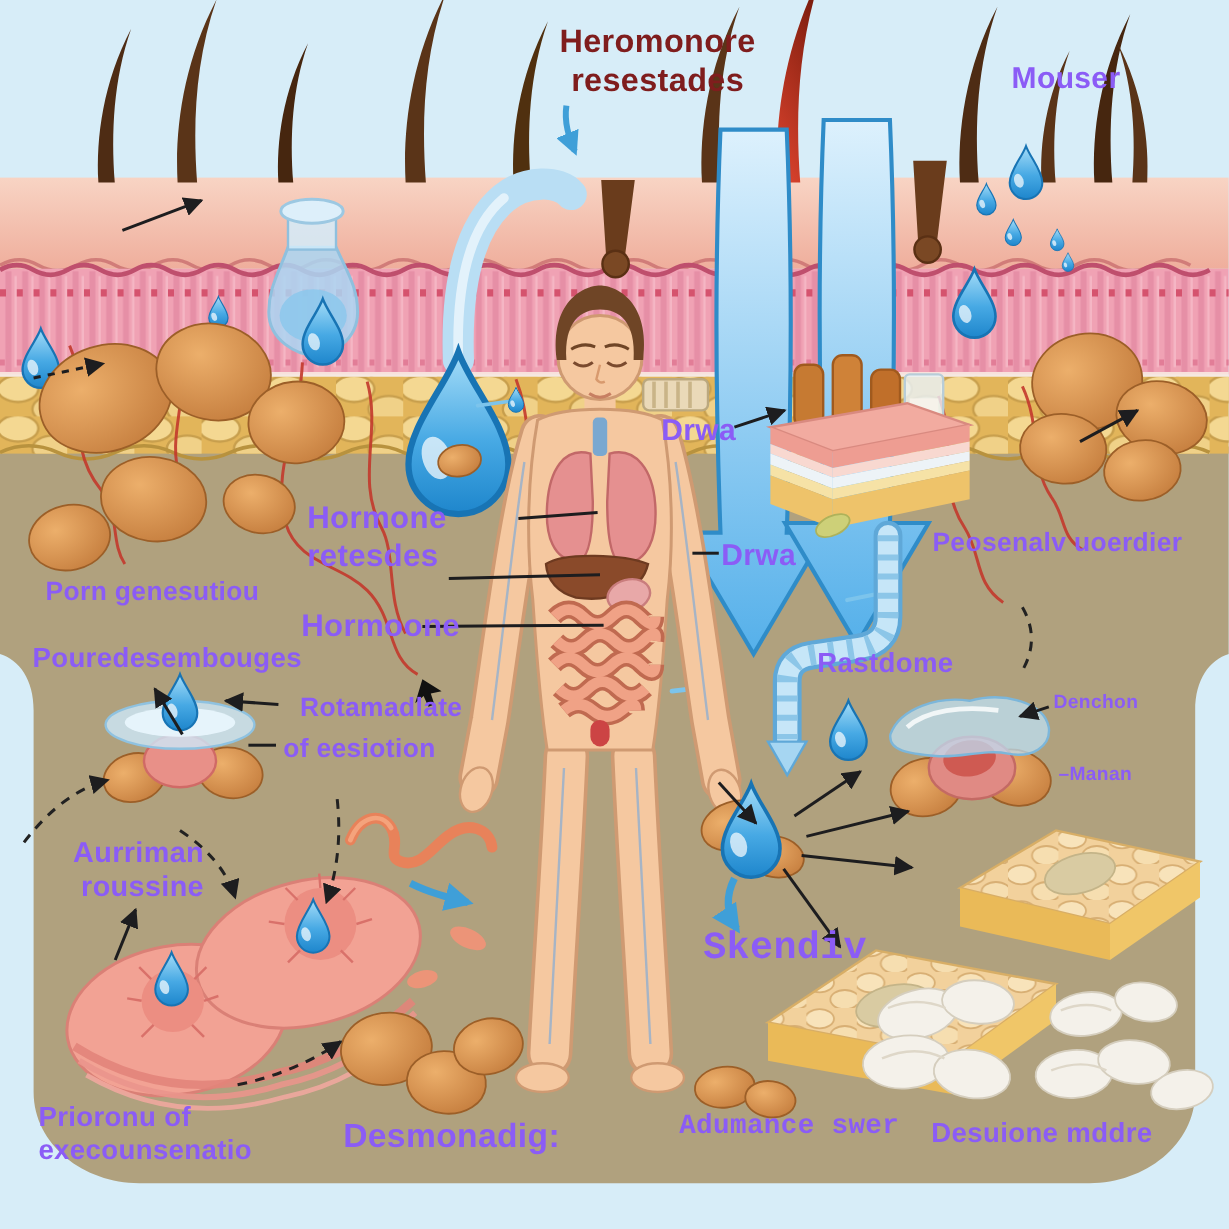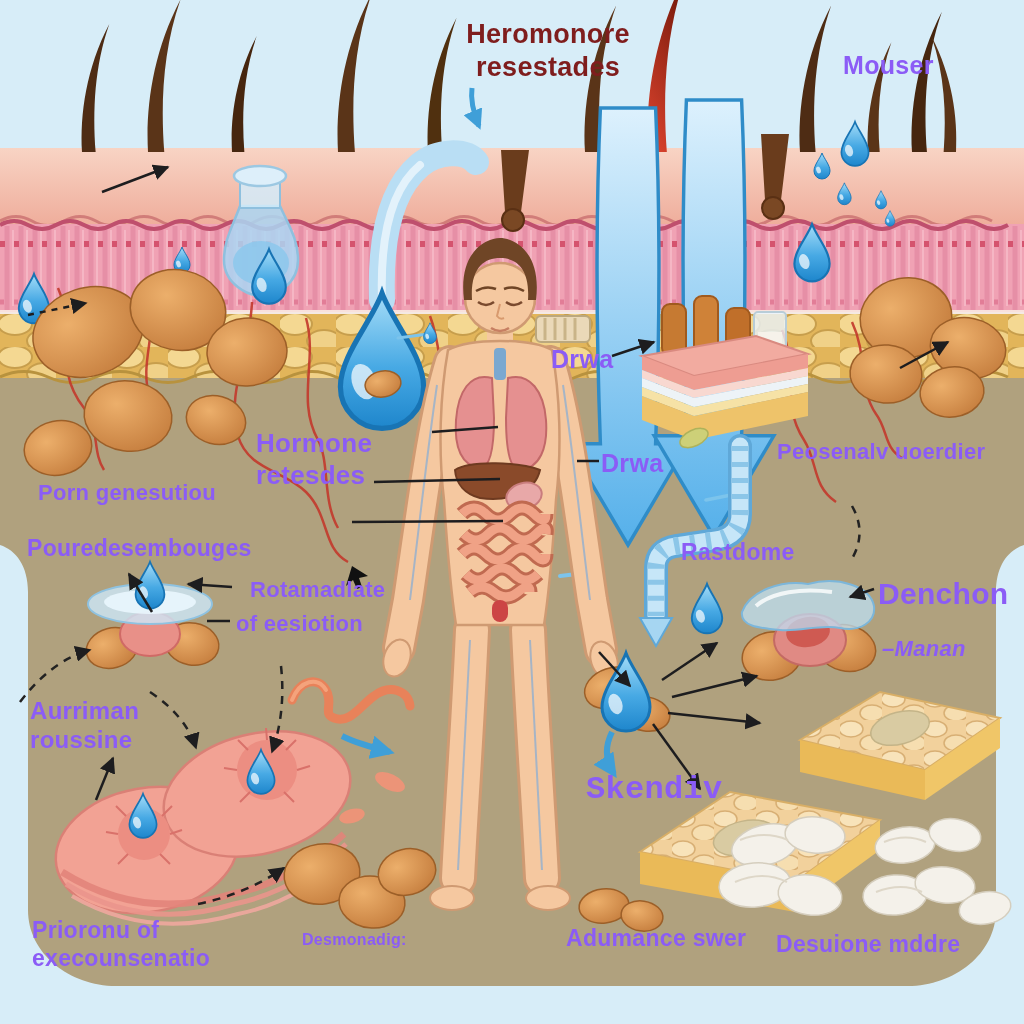--- a/index.html
+++ b/index.html
@@ -398,46 +398,47 @@
     <path d="M342,736 C358,744 374,748 390,752" stroke-width="6" marker-end="url(#mBlue)"></path>
   </g>
 </svg>
 
 <div class="lbl title wrap" style="left:408px;top:18px;width:280px;font-size:27px;">Heromonore resestades</div>
 
 <div class="lbl" style="left:843px;top:50px;font-size:25px;">Mouser</div>
 
 <div class="lbl" style="left:551px;top:344px;font-size:25px;">Drwa</div>
 
-<div class="lbl wrap" style="left:256px;top:416px;width:170px;font-size:26px;margin-top:12px;">Hormone retesdes</div>
-
+<div class="lbl wrap" style="left:256px;top:416px;width:170px;font-size:26px;">Hormone retesdes</div>
+
+<div class="lbl" style="left:251px;top:506px;font-size:26px;">Hormoone</div>
 
 <div class="lbl" style="left:601px;top:448px;font-size:25px;">Drwa</div>
 
 <div class="lbl" style="left:777px;top:439px;font-size:22px;">Peosenalv uoerdier</div>
 
 <div class="lbl" style="left:681px;top:538px;font-size:23px;">Rastdome</div>
 
-<div class="lbl" style="left:878px;top:576px;font-size:30px;">Denchon</div>
-
-<div class="lbl" style="left:882px;top:636px;font-size:22px;font-style:italic;">–Manan</div>
+<div class="lbl" style="left:878px;top:576px;font-size:16px;">Denchon</div>
+
+<div class="lbl" style="left:882px;top:636px;font-size:16px;">–Manan</div>
 
 <div class="lbl" style="left:27px;top:534px;font-size:23px;">Pouredesembouges</div>
 
 <div class="lbl" style="left:38px;top:480px;font-size:22px;">Porn genesutiou</div>
 
 <div class="lbl" style="left:237px;top:577px;font-size:22px;margin-left:13px;">Rotamadlate</div>
 
 <div class="lbl" style="left:236px;top:611px;font-size:22px;">of eesiotion</div>
 
-<div class="lbl wrap" style="left:30px;top:696px;width:140px;font-size:24px;">Aurriman roussine</div>
+<div class="lbl wrap" style="left:30px;top:696px;width:140px;font-size:24px;text-align:right;">Aurriman roussine</div>
 
 <div class="lbl wrap ctr" style="left:32px;top:916px;width:210px;font-size:23px;">Prioronu of execounsenatio</div>
 
-<div class="lbl" style="left:302px;top:930px;font-size:16px;">Desmonadig:</div>
+<div class="lbl" style="left:286px;top:930px;font-size:28px;">Desmonadig:</div>
 
 <div class="lbl" style="left:586px;top:770px;font-size:32px;font-family:Liberation Mono, monospace;">Skendiv</div>
 
-<div class="lbl" style="left:566px;top:924px;font-size:23px;">Adumance swer</div>
+<div class="lbl" style="left:566px;top:924px;font-size:23px;font-family:Liberation Mono, monospace;">Adumance swer</div>
 
 <div class="lbl" style="left:776px;top:930px;font-size:23px;">Desuione mddre</div>
 
 </div>
 
 </body></html>

